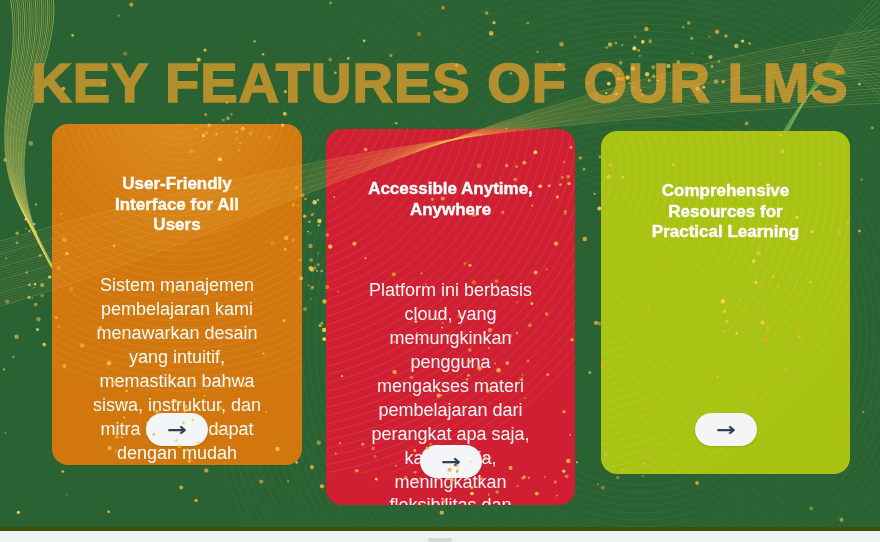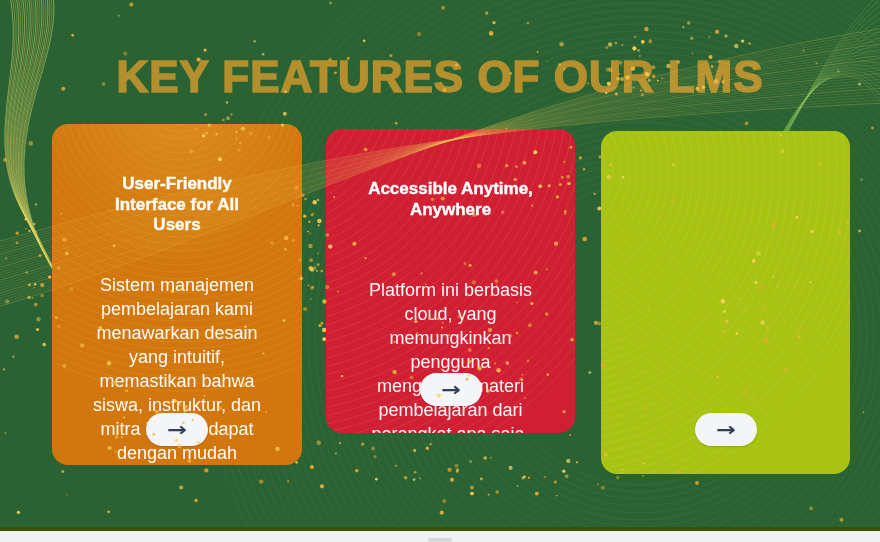--- a/index.html
+++ b/index.html
@@ -8,31 +8,31 @@
     font-family:"Liberation Sans",sans-serif;
     background:#eff1f4;
   }
   .slide{
     position:absolute;left:0;top:0;width:880px;height:527px;
     background:#2a6233;overflow:hidden;
   }
   .deco-svg{position:absolute;left:0;top:0;pointer-events:none;}
   .slide-title{
     position:absolute;top:54px;left:0;width:880px;margin:0;
-    text-align:center;font-size:44px;line-height:1.05;font-weight:900;
+    text-align:center;font-size:56px;line-height:1.05;font-weight:900;
     letter-spacing:1px;color:#b48f2e;
     -webkit-text-stroke:1.6px #b48f2e;
     z-index:3;
   }
   .card{
     position:absolute;border-radius:16px;overflow:hidden;color:#ffffff;
     z-index:2;text-align:center;
   }
   .card-1{left:52px;top:124px;width:250px;height:341px;background:#d1770e;}
-  .card-2{left:326px;top:129px;width:249px;height:304px;background:#d01f33;}
+  .card-2{left:326px;top:129px;width:249px;height:376px;background:#d01f33;}
   .card-3{left:601px;top:131px;width:249px;height:343px;background:#a8c312;}
   .card-glow{
     position:absolute;left:-30px;top:-60px;right:-30px;height:220px;
     background:radial-gradient(ellipse at 50% 0%, rgba(255,200,80,0.30), rgba(255,200,80,0) 65%);
     pointer-events:none;
   }
   .card-inner{position:relative;padding:34px 21px 0;z-index:2;}
   .card-title{
     margin:16px;font-size:17px;font-weight:700;line-height:1.21;min-height:84px;
     -webkit-text-stroke:0.4px #ffffff;
@@ -300,20 +300,21 @@
         <circle cx="-50" cy="40" r="278" fill="none" stroke="rgba(255,255,255,0.10)" stroke-width="1"></circle>
         <circle cx="-50" cy="40" r="286" fill="none" stroke="rgba(255,255,255,0.10)" stroke-width="1"></circle>
         <circle cx="-50" cy="40" r="294" fill="none" stroke="rgba(255,255,255,0.10)" stroke-width="1"></circle>
         <circle cx="-50" cy="40" r="302" fill="none" stroke="rgba(255,255,255,0.10)" stroke-width="1"></circle>
         <circle cx="-50" cy="40" r="310" fill="none" stroke="rgba(255,255,255,0.10)" stroke-width="1"></circle>
         <circle cx="-50" cy="40" r="318" fill="none" stroke="rgba(255,255,255,0.10)" stroke-width="1"></circle>
         <circle cx="-50" cy="40" r="326" fill="none" stroke="rgba(255,255,255,0.10)" stroke-width="1"></circle>
         <circle cx="-50" cy="40" r="334" fill="none" stroke="rgba(255,255,255,0.10)" stroke-width="1"></circle>
       </svg>
     <div class="card-inner">
+      <h2 class="card-title">Comprehensive Resources for Practical Learning</h2>
     </div>
     <button class="cta-btn" style="background: rgb(243, 245, 247);">
       <span class="arrow-glyph" style="color: rgb(49, 64, 90);">→</span>
     </button>
   </div>
 
   <svg id="fg-deco" class="deco-svg" width="880" height="527" style="z-index:4;">
       <path d="M -20 312 C 250 235, 470 95, 885 28" fill="none" stroke="rgba(240,200,85,0.26)" stroke-width="1"></path>
       <path d="M -20 309.4 C 252 231.8, 470 96.1, 885 31" fill="none" stroke="rgba(240,200,85,0.15)" stroke-width="1"></path>
       <path d="M -20 306.8 C 254 228.6, 470 97.2, 885 34" fill="none" stroke="rgba(240,200,85,0.15)" stroke-width="1"></path>

